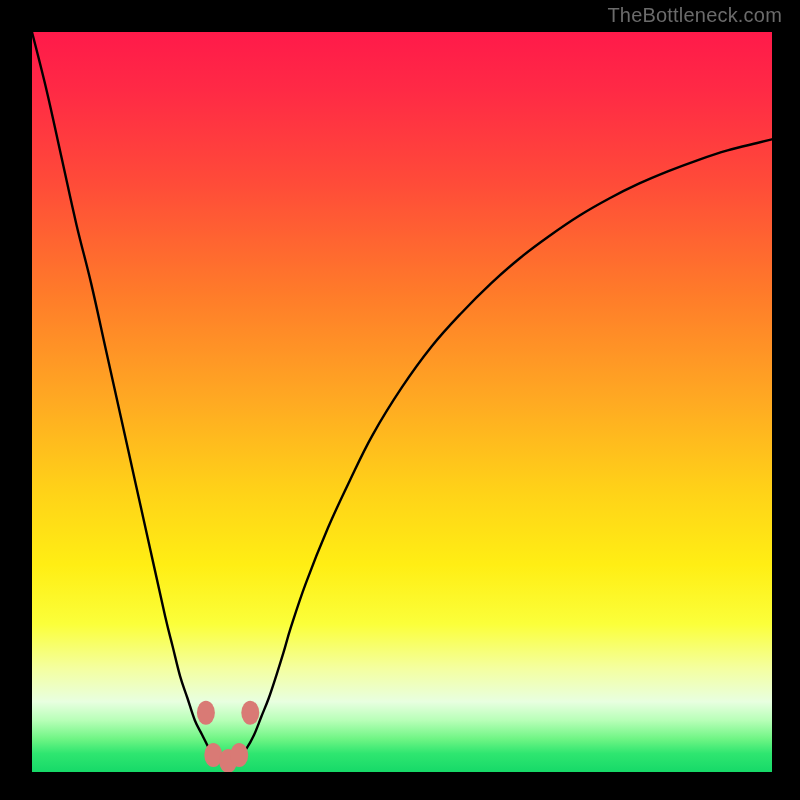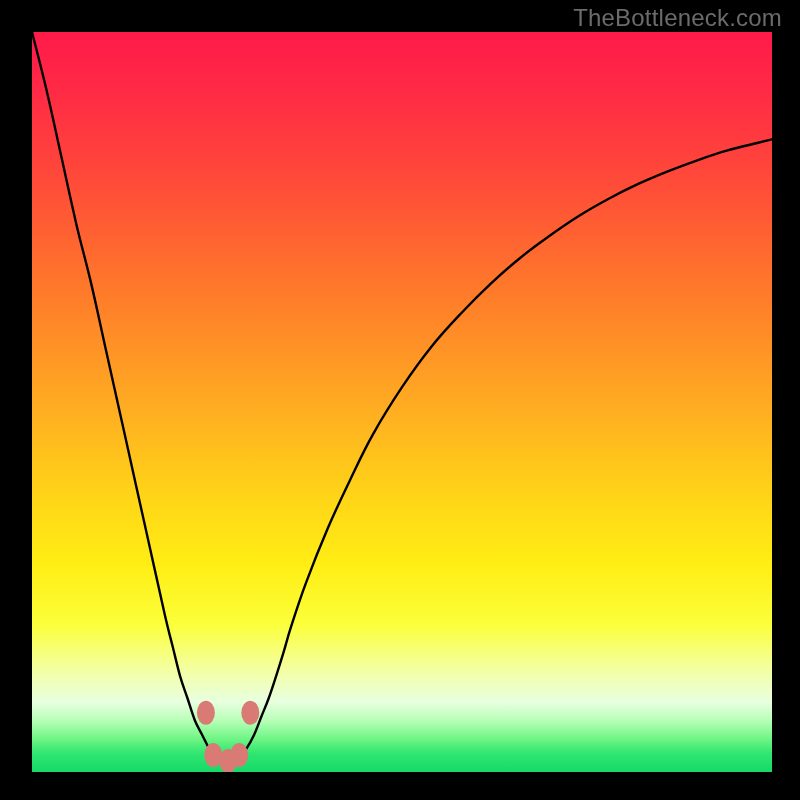--- a/index.html
+++ b/index.html
@@ -30,21 +30,21 @@
     left: 0;
     top: 0;
     width: 100%;
     height: 100%;
   }
   .watermark {
     position: absolute;
     top: 4px;
     right: 18px;
     color: #6b6b6b;
-    font-size: 24px;
+    font-size: 20px;
     font-weight: 500;
     letter-spacing: 0.2px;
   }
   svg.overlay {
     position: absolute;
     left: 0;
     top: 0;
     width: 100%;
     height: 100%;
   }

